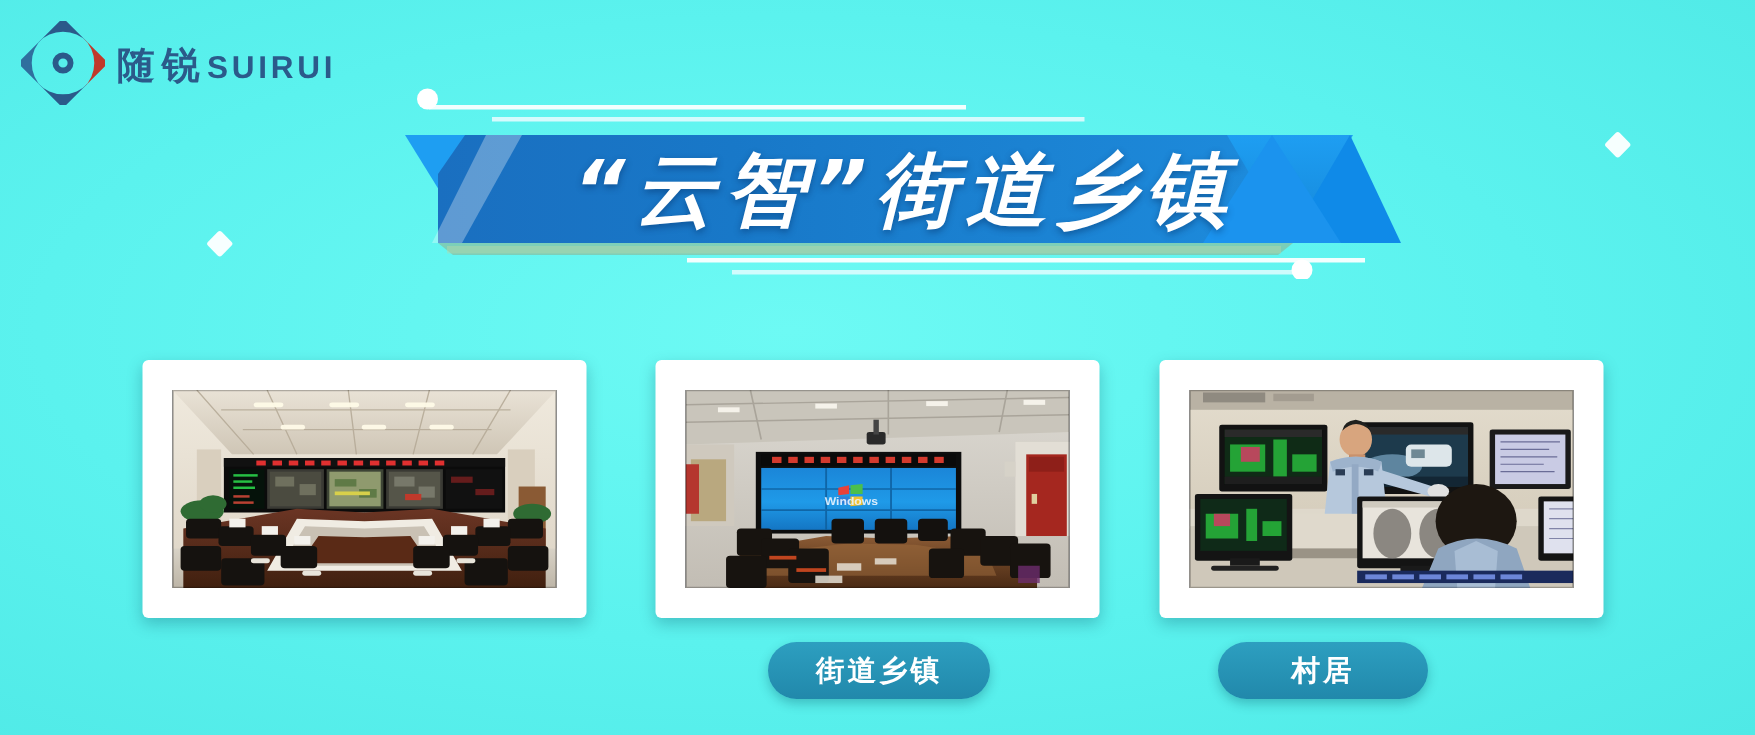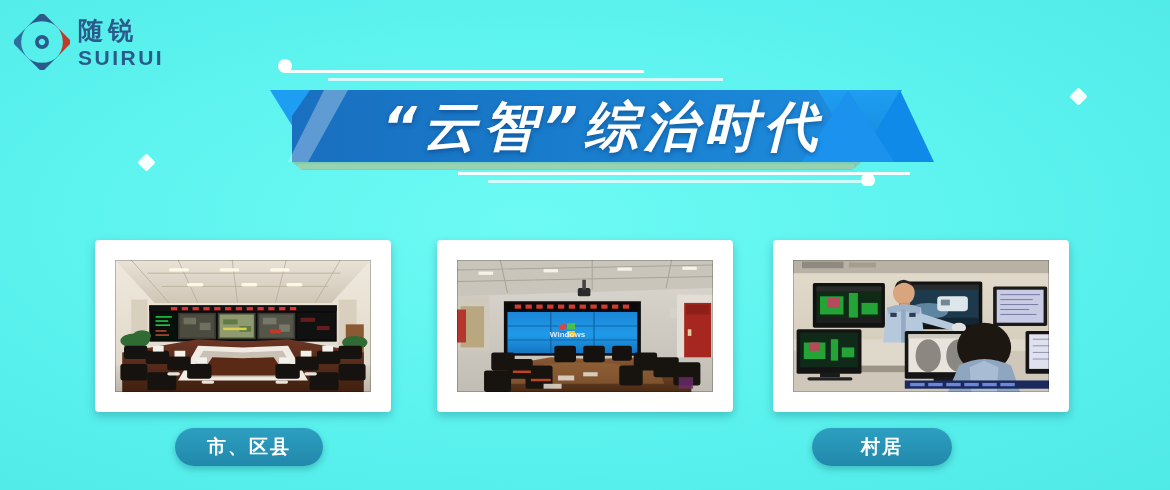--- a/index.html
+++ b/index.html
@@ -29,21 +29,20 @@
     align-items: center;
     gap: 8px;
   }
   .logo-mark {
     position: relative;
     width: 56px;
     height: 56px;
   }
   .logo-text {
     display: flex;
-    flex-direction: column;
     line-height: 1;
     padding-top: 2px;
   }
   .logo-cn {
     font-size: 25px;
     font-weight: 700;
     color: #2b5a8a;
     letter-spacing: 5px;
     font-family: "DejaVu Sans", sans-serif;
   }
@@ -216,21 +215,21 @@
 
       <polygon points="30,104 600,104 590,112 40,112" fill="#8fae8a" opacity="0.55"></polygon>
       <rect x="36" y="106" width="556" height="5" fill="#b9d6a8" opacity="0.45"></rect>
 
       <g>
         <rect x="196" y="114" width="452" height="3" fill="#ffffff" opacity="0.92"></rect>
         <rect x="226" y="122" width="380" height="3" fill="#eafcff" opacity="0.8"></rect>
       </g>
       <circle cx="606" cy="122" r="7" fill="#ffffff"></circle>
     </svg>
-    <div class="banner-title">“云智”综治时代</div>
+    <div class="banner-title">“云智”街道乡镇</div>
   </div>
 
   <div class="cards">
 
     <div class="card">
       <div class="photo">
         <svg viewBox="0 0 284 160" preserveAspectRatio="none">
           <defs>
             <linearGradient id="c1ceil" x1="0" y1="0" x2="0" y2="1">
               <stop offset="0%" stop-color="#e9e2d6"></stop>
@@ -613,16 +612,16 @@
             <rect x="210" y="149" width="16" height="4"></rect>
               <rect x="230" y="149" width="16" height="4"></rect>
           </g>
           <rect x="0" y="0" width="284" height="160" fill="none" stroke="#000" stroke-opacity="0.25" stroke-width="2"></rect>
         </svg>
       </div>
     </div>
 
   </div>
 
-  <div class="pill pill-1">市、区县</div>
+  <div class="pill pill-2">街道乡镇</div>
   <div class="pill pill-3">村居</div>
 
 </div>
 
 </body></html>

